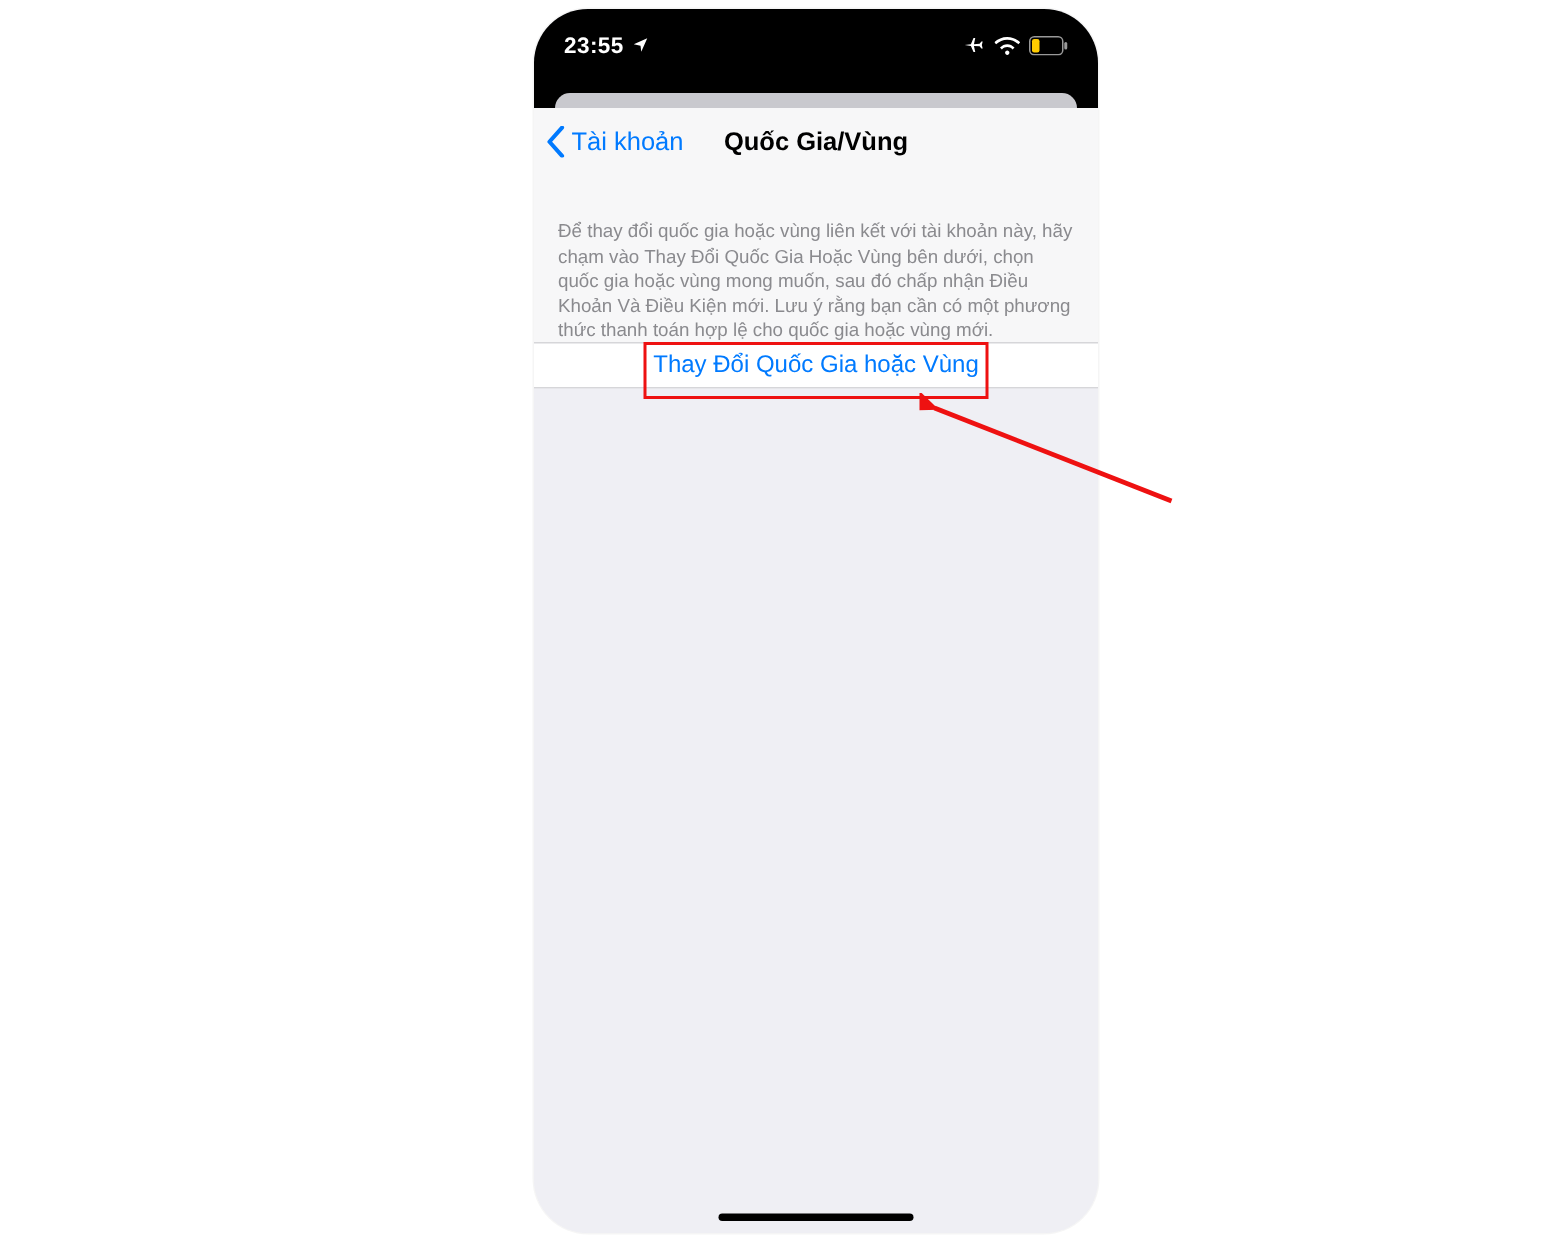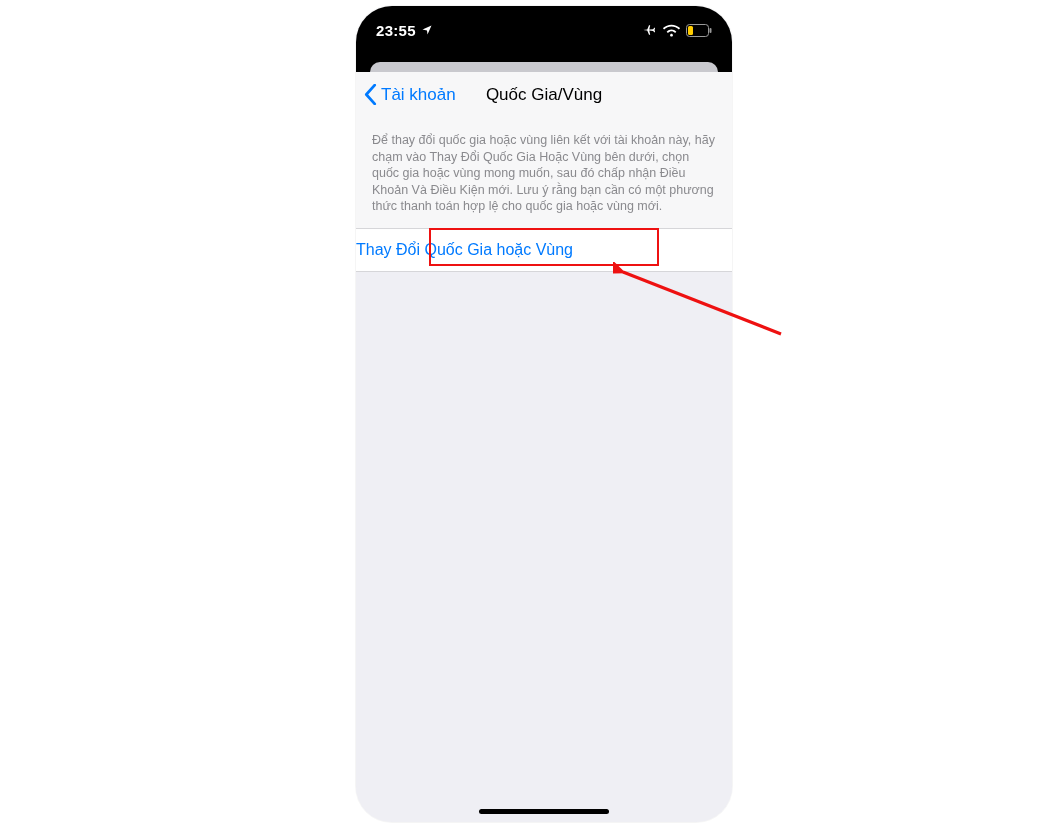--- a/index.html
+++ b/index.html
@@ -91,51 +91,52 @@
       display: flex;
       align-items: center;
       gap: 4px;
       color: #007aff;
       font-size: 17px;
     }
     .back svg { width: 13px; height: 21px; display:block; }
     .nav-title {
       margin: 0 auto;
       font-size: 17px;
-      font-weight: 400;
+      font-weight: 700;
       color: #000;
     }
     
     .desc-panel {
       position: absolute;
       top: 112px;
       left: 0;
       right: 0;
       background: #f7f7f8;
       padding: 14px 16px 18px 16px;
       border-bottom: 0.5px solid #d6d6d9;
     }
     .desc-text {
       font-size: 12.5px;
       line-height: 1.32;
       color: #8a8a8e;
+      margin-top: 14px;
     }
     
     .action-row {
       position: absolute;
       top: 222px;
       left: 0;
       right: 0;
-      height: 44px;
+      height: 31px;
       background: #ffffff;
       border-top: 0.5px solid #d6d6d9;
       border-bottom: 0.5px solid #d6d6d9;
       display: flex;
       align-items: center;
-      justify-content: flex-start;
+      justify-content: center;
     }
     .action-btn {
       color: #007aff;
       font-size: 16px;
     }
     .highlight-box {
       position: absolute;
       border: 2px solid #e11;
       pointer-events: none;
     }

